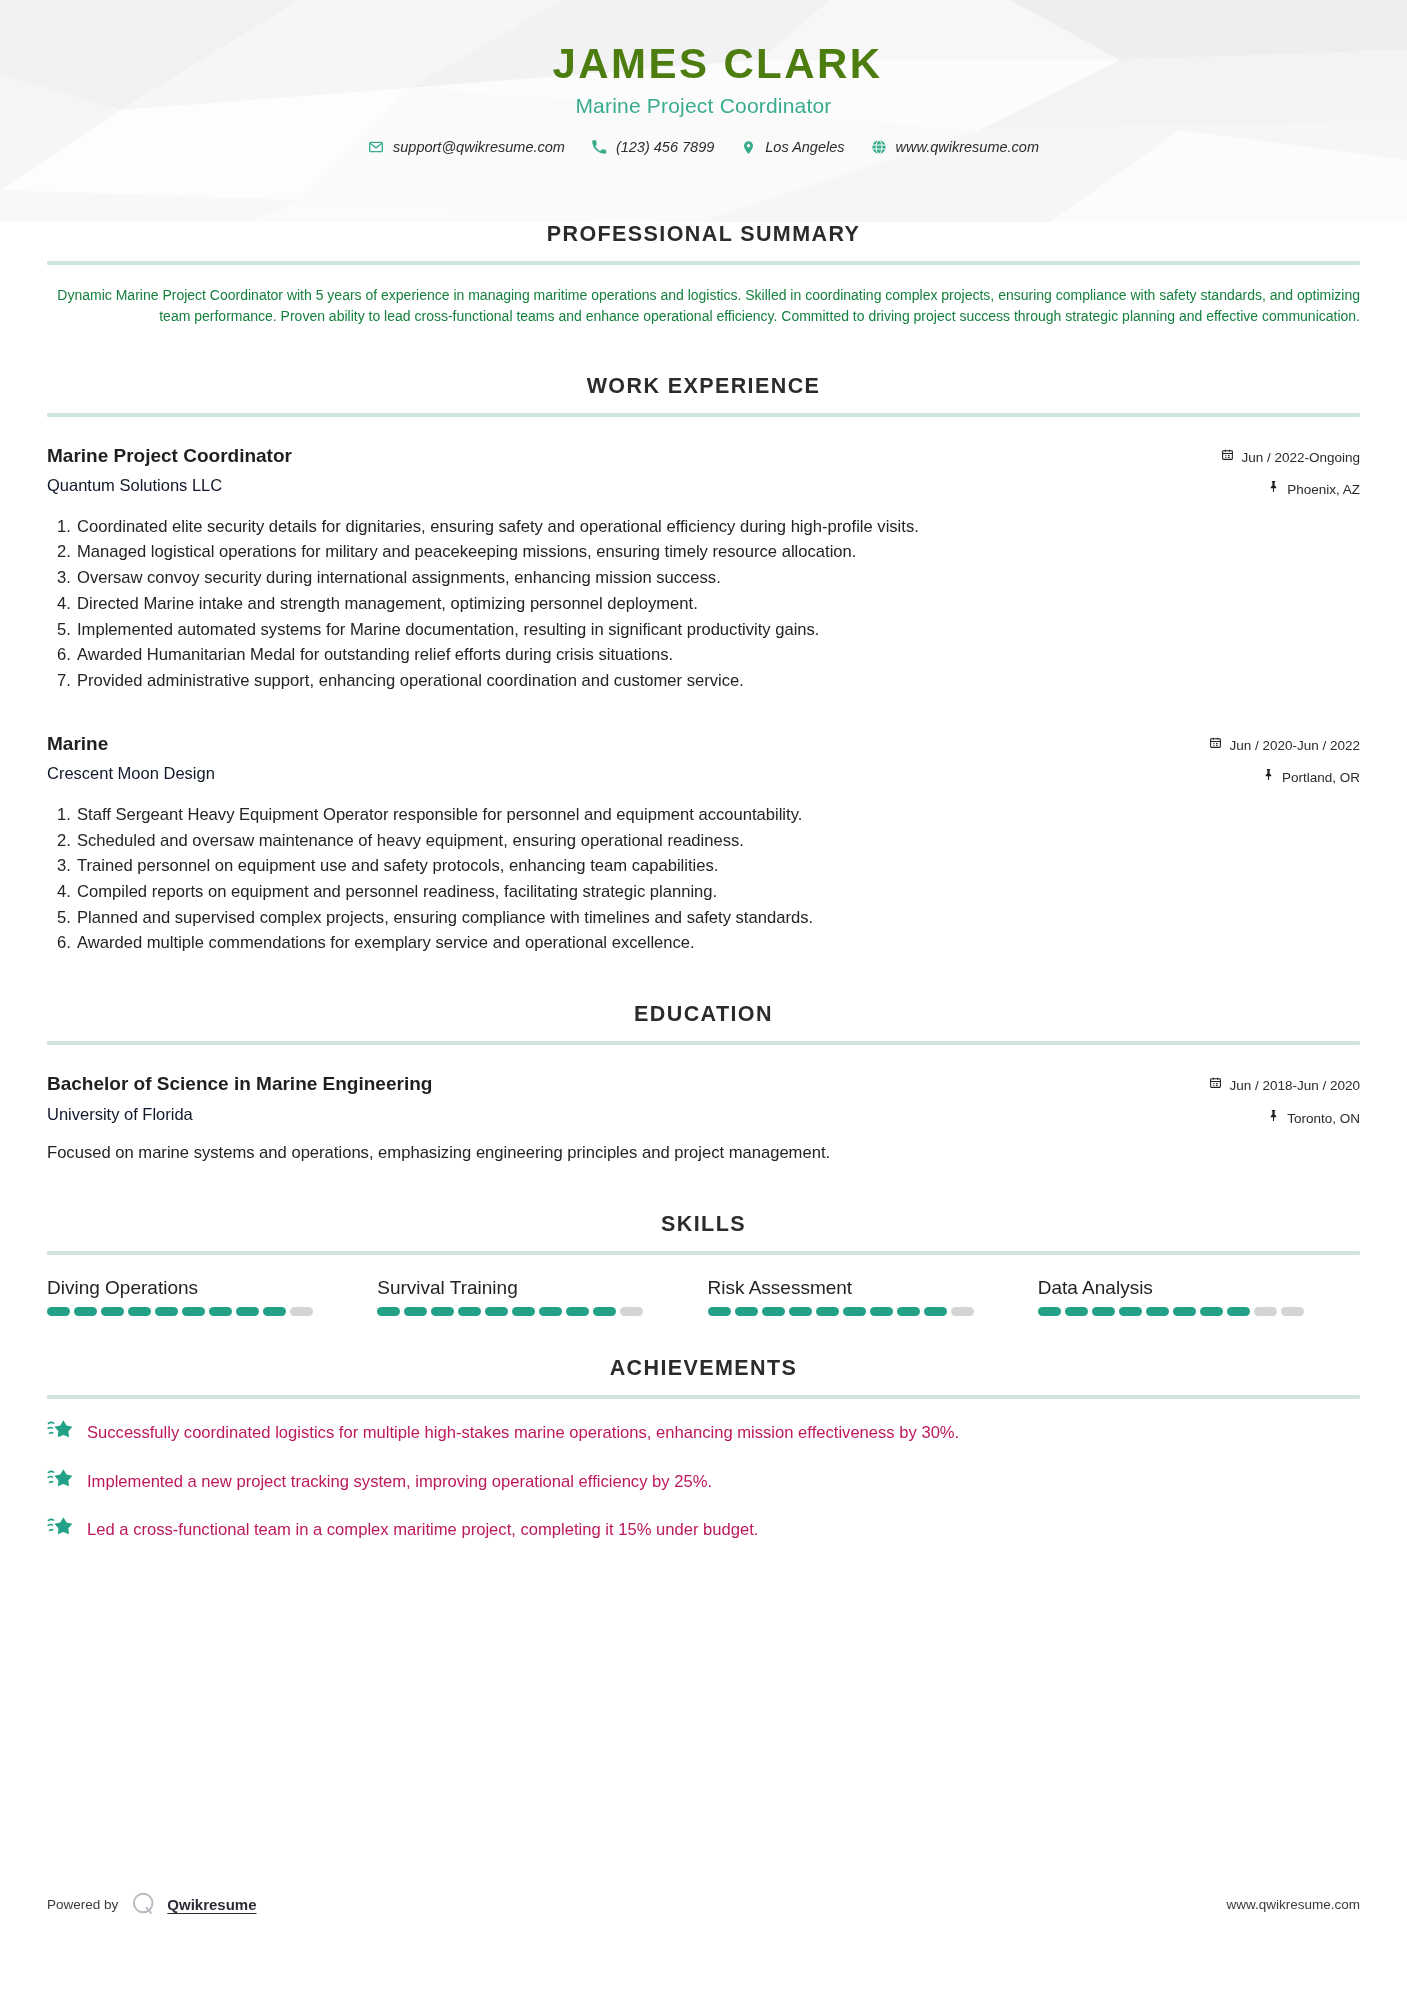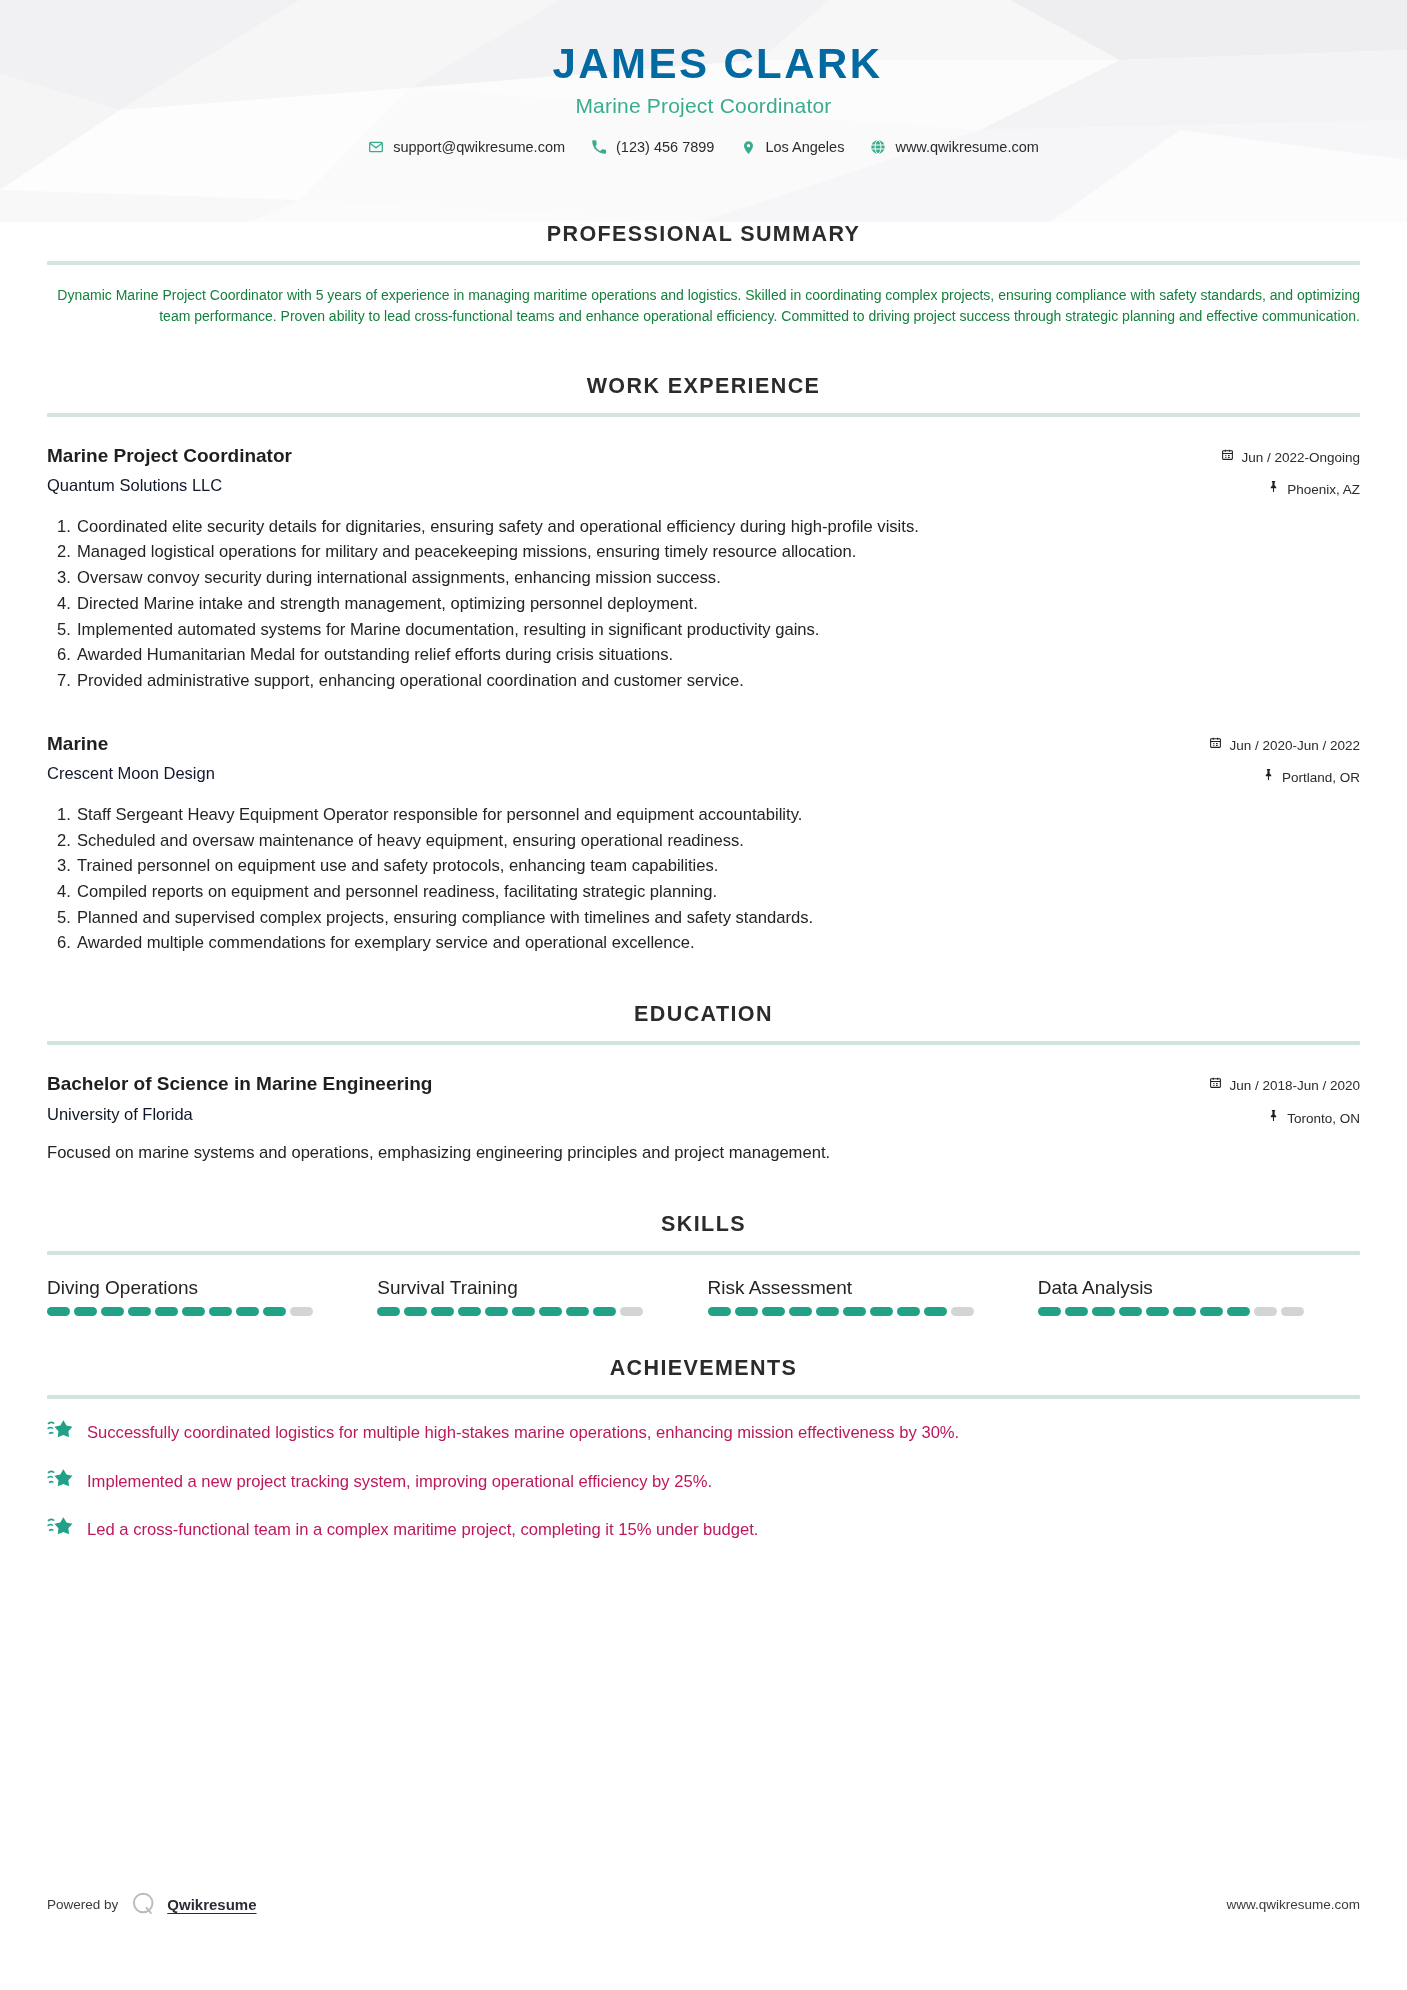--- a/index.html
+++ b/index.html
@@ -41,40 +41,41 @@
   .header-inner {
     position: relative;
     z-index: 3;
     text-align: center;
     padding-top: 40px;
   }
   .full-name {
     font-size: 42px;
     font-weight: bold;
     letter-spacing: 2.4px;
-    color: #0369a1;
+    color: #4d7c0f;
     line-height: 1.12;
     margin-left: 28px;
   }
   .job-title {
     margin-top: 7px;
     font-size: 21px;
     color: #3aac8e;
     font-weight: normal;
     letter-spacing: 0.2px;
   }
 
   .contact-row {
     margin-top: 21px;
     display: flex;
     justify-content: center;
     align-items: center;
     gap: 0;
     font-size: 14.5px;
     color: #2b2b2b;
+    font-style: italic;
   }
   .contact-item {
     display: inline-flex;
     align-items: center;
     white-space: nowrap;
     padding: 0 13px;
   }
   .contact-item .ci-icon {
     display: inline-flex;
     align-items: center;

